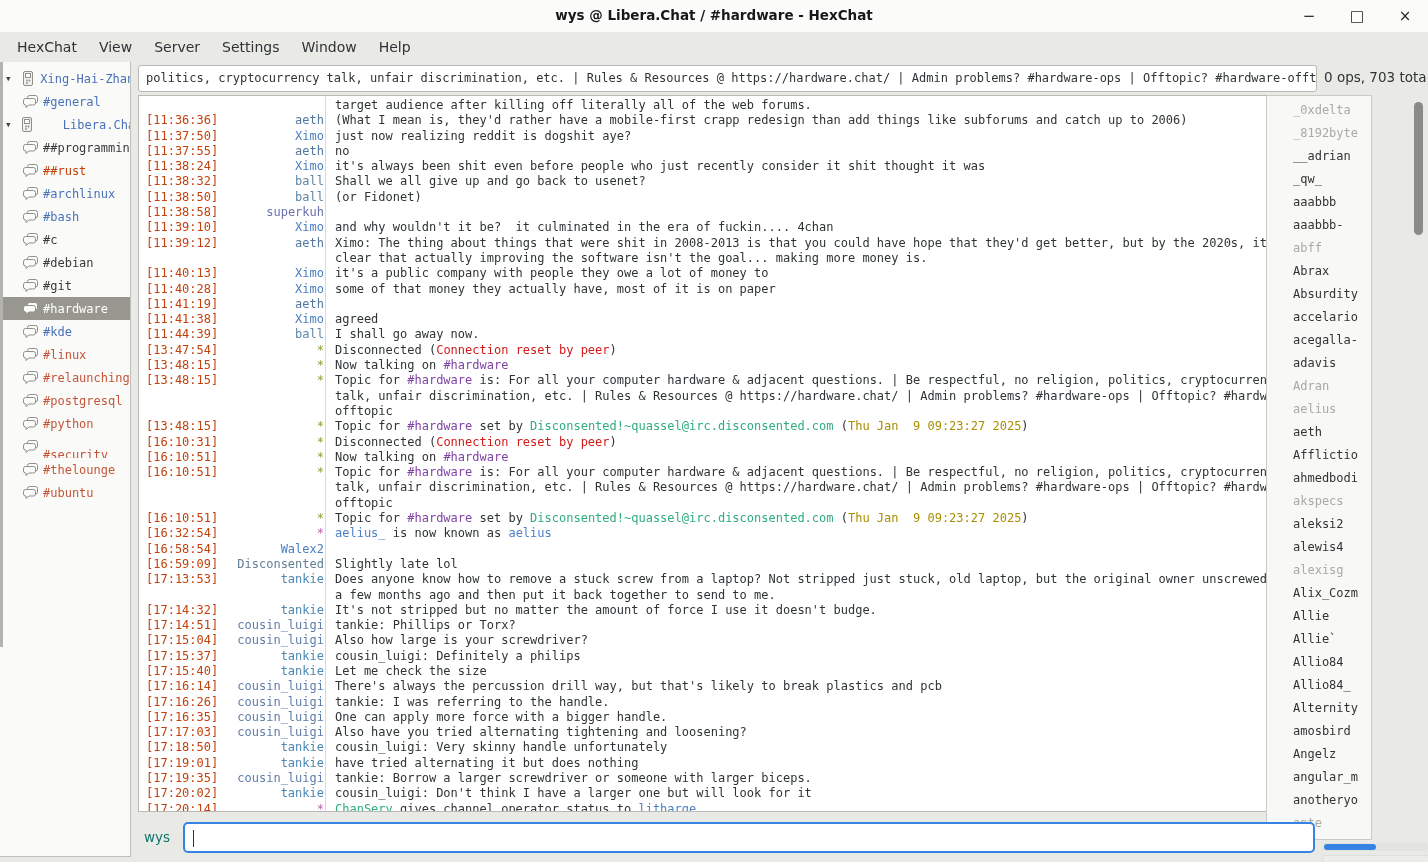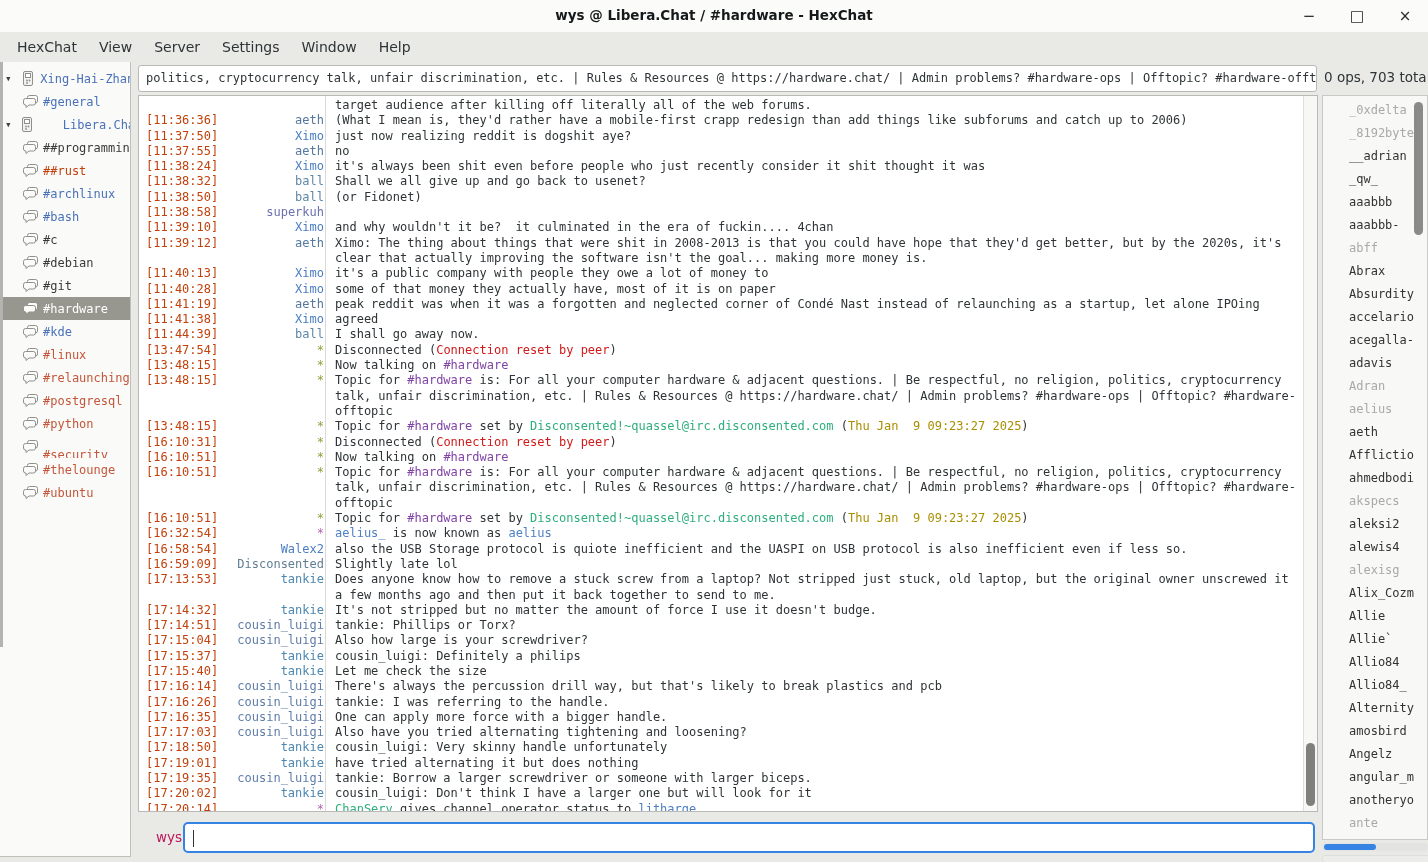--- a/index.html
+++ b/index.html
@@ -30,30 +30,30 @@
   .chatbox{position:absolute;left:138px;top:95px;width:1180px;height:717px;box-sizing:border-box;background:#ffffff;border:1px solid #b9b9b6;overflow:hidden;}
   .nick-separator{position:absolute;left:186px;top:0;bottom:0;width:1px;background:#d9d9d7;}
   .chat-content{position:absolute;left:0;top:2px;right:14px;font-family:"DejaVu Sans Mono",monospace;font-size:12px;line-height:15.3px;}
   .chat-line{display:flex;}
   .c-time{flex:0 0 80px;padding-left:7px;color:#c2410c;}
   .c-nick{flex:0 0 98px;padding-right:5px;text-align:right;overflow:hidden;}
   .c-msg{flex:1;padding-left:6px;white-space:pre-wrap;word-wrap:break-word;color:#2e3436;}
   .chat-vscroll{position:absolute;right:0;top:0;width:13px;height:100%;background:#f7f7f6;border-left:1px solid #dededc;}
   .chat-vthumb{position:absolute;right:2px;top:647px;width:9px;height:63px;background:#7f7f7c;border-radius:5px;}
   
-  .userlist{position:absolute;left:1322px;top:95px;width:106px;height:745px;box-sizing:border-box;background:#f8f8f7;border:1px solid #c9c9c6;overflow:hidden;padding-top:3px;}
+  .userlist{position:absolute;left:1266px;top:95px;width:106px;height:745px;box-sizing:border-box;background:#f8f8f7;border:1px solid #c9c9c6;overflow:hidden;padding-top:3px;}
   .user-row{height:23px;line-height:23px;padding-left:26px;font-family:"DejaVu Sans Mono",monospace;font-size:12px;color:#333333;white-space:nowrap;overflow:hidden;}
   .user-row.away{color:#a9a9a6;}
   .userlist-vscroll{position:absolute;left:1414px;top:99px;width:10px;height:736px;}
   .userlist-vthumb{position:absolute;left:0;top:3px;width:9px;height:133px;background:#8a8a88;border-radius:5px;}
   .userlist-hscroll{position:absolute;left:1322px;top:843px;width:106px;height:8px;background:#e3e3e1;border-radius:4px;}
   .userlist-hthumb{position:absolute;left:2px;top:1px;width:52px;height:6px;background:#3584e4;border-radius:3px;}
   .bottom-track{position:absolute;left:1322px;top:855px;width:106px;height:6px;background:#ececea;border-radius:3px;border:1px solid #dededc;}
   
-  .input-nick{position:absolute;left:156px;top:829px;font-size:13.5px;color:#be185d;}
+  .input-nick{position:absolute;left:144px;top:829px;font-size:13.5px;color:#0f766e;}
   .input-box{position:absolute;left:183px;top:822px;width:1132px;height:31px;box-sizing:border-box;background:#ffffff;border:2px solid #3584e4;border-radius:5px;}
   .input-field{position:absolute;left:6px;top:2px;right:6px;bottom:2px;width:calc(100% - 12px);border:none;outline:none;background:transparent;font-family:"DejaVu Sans Mono",monospace;font-size:12.5px;color:#2e3436;}
   .caret{position:absolute;left:8px;top:6px;width:1px;height:17px;background:#2e3436;}
 </style>
 </head>
 <body>
 
 <div class="titlebar">
   <div class="title-text">wys @ Libera.Chat / #hardware - HexChat</div>
   <div class="win-controls">
@@ -317,21 +317,20 @@
         <span class="c-msg"><span>it's a public company with people they owe a lot of money to</span></span>
       </div>
       <div class="chat-line">
         <span class="c-time">[11:40:28]</span>
         <span class="c-nick" style="color: rgb(75, 126, 194);">Ximo</span>
         <span class="c-msg"><span>some of that money they actually have, most of it is on paper</span></span>
       </div>
       <div class="chat-line">
         <span class="c-time">[11:41:19]</span>
         <span class="c-nick" style="color: rgb(84, 120, 158);">aeth</span>
-        <span class="c-msg"><span>peak reddit was when it was a forgotten and neglected corner of Condé Nast instead of relaunching as a startup, let alone IPOing</span></span>
       </div>
       <div class="chat-line">
         <span class="c-time">[11:41:38]</span>
         <span class="c-nick" style="color: rgb(75, 126, 194);">Ximo</span>
         <span class="c-msg"><span>agreed</span></span>
       </div>
       <div class="chat-line">
         <span class="c-time">[11:44:39]</span>
         <span class="c-nick" style="color: rgb(93, 135, 169);">ball</span>
         <span class="c-msg"><span>I shall go away now.</span></span>
@@ -377,21 +376,20 @@
         <span class="c-msg"><span>Topic for </span><span style="color: rgb(129, 68, 165);">#hardware</span><span> set by </span><span style="color: rgb(47, 174, 125);">Disconsented!~quassel@irc.disconsented.com</span><span> (</span><span style="color: rgb(169, 142, 0);">Thu Jan  9 09:23:27 2025</span><span>)</span></span>
       </div>
       <div class="chat-line">
         <span class="c-time">[16:32:54]</span>
         <span class="c-nick" style="color: rgb(183, 101, 177);">*</span>
         <span class="c-msg"><span style="color: rgb(77, 127, 196);">aelius_</span><span> is now known as </span><span style="color: rgb(77, 127, 196);">aelius</span></span>
       </div>
       <div class="chat-line">
         <span class="c-time">[16:58:54]</span>
         <span class="c-nick" style="color: rgb(75, 126, 194);">Walex2</span>
-        <span class="c-msg"><span>also the USB Storage protocol is quiote inefficient and the UASPI on USB protocol is also inefficient even if less so.</span></span>
       </div>
       <div class="chat-line">
         <span class="c-time">[16:59:09]</span>
         <span class="c-nick" style="color: rgb(96, 127, 147);">Disconsented</span>
         <span class="c-msg"><span>Slightly late lol</span></span>
       </div>
       <div class="chat-line">
         <span class="c-time">[17:13:53]</span>
         <span class="c-nick" style="color: rgb(76, 136, 178);">tankie</span>
         <span class="c-msg"><span>Does anyone know how to remove a stuck screw from a laptop? Not stripped just stuck, old laptop, but the original owner unscrewed it a few months ago and then put it back together to send to me.</span></span>

